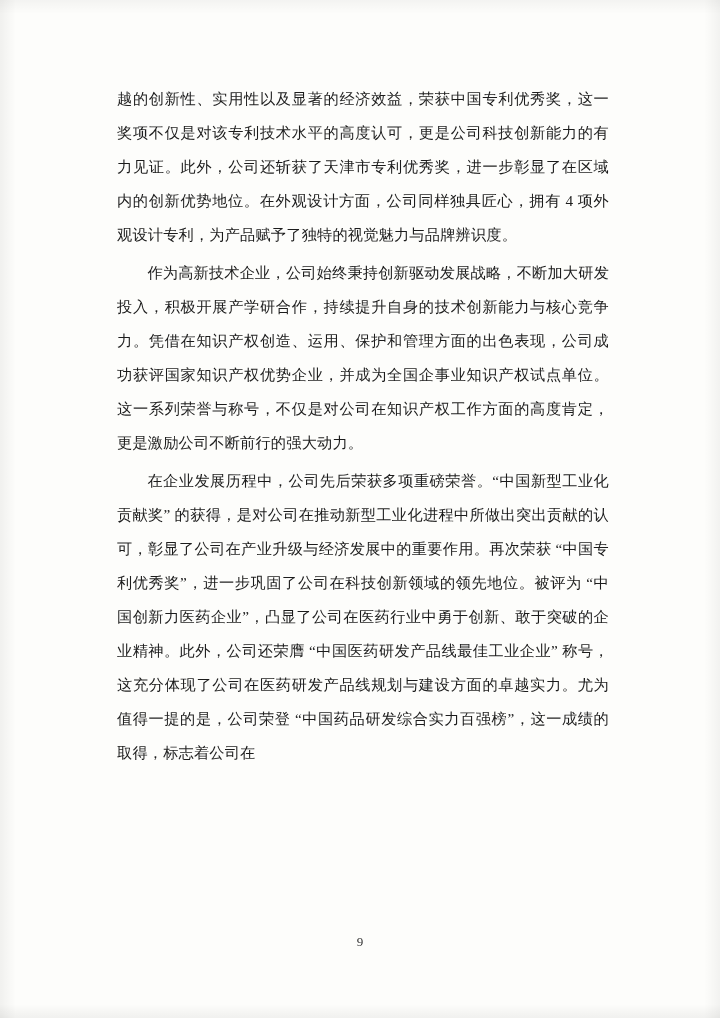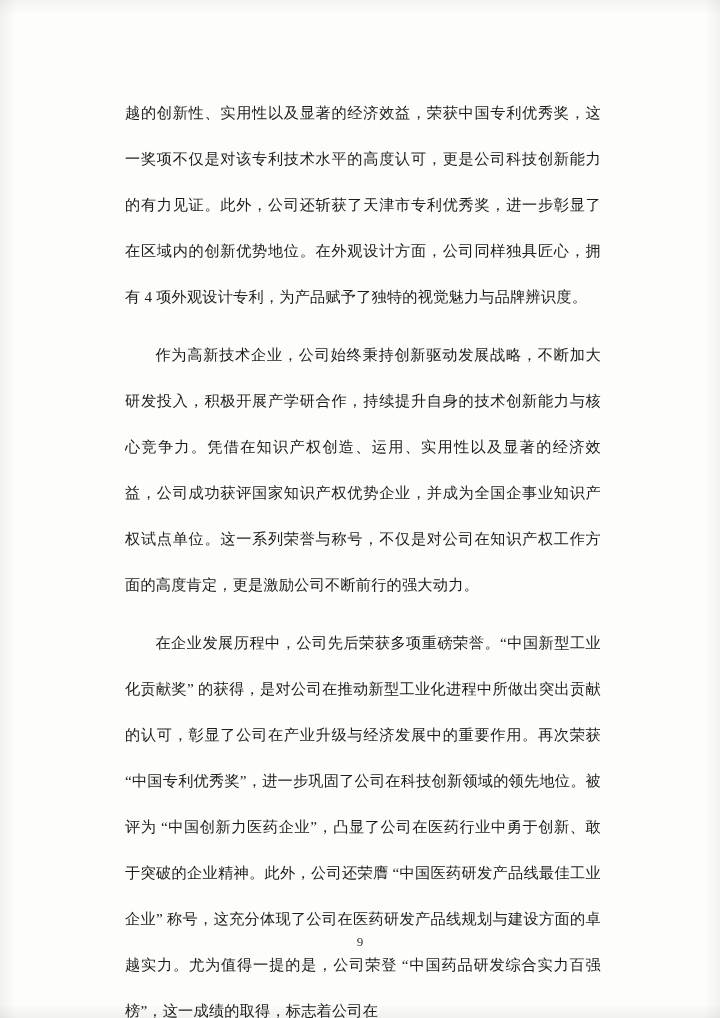--- a/index.html
+++ b/index.html
@@ -21,26 +21,26 @@
     box-sizing: border-box;
   }
   .page-body {
     position: absolute;
     left: 113px;
     top: 78px;
     width: 500px;
   }
   .para {
     font-size: 15.2px;
-    line-height: 46px;
+    line-height: 34px;
     color: #1c1c1c;
     text-align: justify;
     text-justify: inter-character;
     letter-spacing: 0.2px;
-    margin: 12px;
+    margin: 4px;
   }
   .para.indent {
     text-indent: 2em;
   }
   .page-number {
     position: absolute;
     left: 0;
     right: 0;
     top: 934px;
     text-align: center;
@@ -78,21 +78,21 @@
     pointer-events: none;
   }
 </style>
 </head>
 <body>
 
 <div class="page">
 
   <div class="page-body">
     <p class="para">越的创新性、实用性以及显著的经济效益，荣获中国专利优秀奖，这一奖项不仅是对该专利技术水平的高度认可，更是公司科技创新能力的有力见证。此外，公司还斩获了天津市专利优秀奖，进一步彰显了在区域内的创新优势地位。在外观设计方面，公司同样独具匠心，拥有 4 项外观设计专利，为产品赋予了独特的视觉魅力与品牌辨识度。</p>
-    <p class="para indent">作为高新技术企业，公司始终秉持创新驱动发展战略，不断加大研发投入，积极开展产学研合作，持续提升自身的技术创新能力与核心竞争力。凭借在知识产权创造、运用、实用性以及显著的经济效益，公司成功获评国家知识产权优势企业，并成为全国企事业知识产权试点单位。这一系列荣誉与称号，不仅是对公司在知识产权工作方面的高度肯定，更是激励公司不断前行的强大动力。</p>
+    <p class="para indent">作为高新技术企业，公司始终秉持创新驱动发展战略，不断加大研发投入，积极开展产学研合作，持续提升自身的技术创新能力与核心竞争力。凭借在知识产权创造、运用、保护和管理方面的出色表现，公司成功获评国家知识产权优势企业，并成为全国企事业知识产权试点单位。这一系列荣誉与称号，不仅是对公司在知识产权工作方面的高度肯定，更是激励公司不断前行的强大动力。</p>
     <p class="para indent">在企业发展历程中，公司先后荣获多项重磅荣誉。“中国新型工业化贡献奖” 的获得，是对公司在推动新型工业化进程中所做出突出贡献的认可，彰显了公司在产业升级与经济发展中的重要作用。再次荣获 “中国专利优秀奖”，进一步巩固了公司在科技创新领域的领先地位。被评为 “中国创新力医药企业”，凸显了公司在医药行业中勇于创新、敢于突破的企业精神。此外，公司还荣膺 “中国医药研发产品线最佳工业企业” 称号，这充分体现了公司在医药研发产品线规划与建设方面的卓越实力。尤为值得一提的是，公司荣登 “中国药品研发综合实力百强榜”，这一成绩的取得，标志着公司在</p>
   </div>
 
   <div class="page-number">9</div>
 
   <div class="edge-shade-left"></div>
   <div class="edge-shade-right"></div>
   <div class="edge-shade-top"></div>
   <div class="edge-shade-bottom"></div>
 </div>

